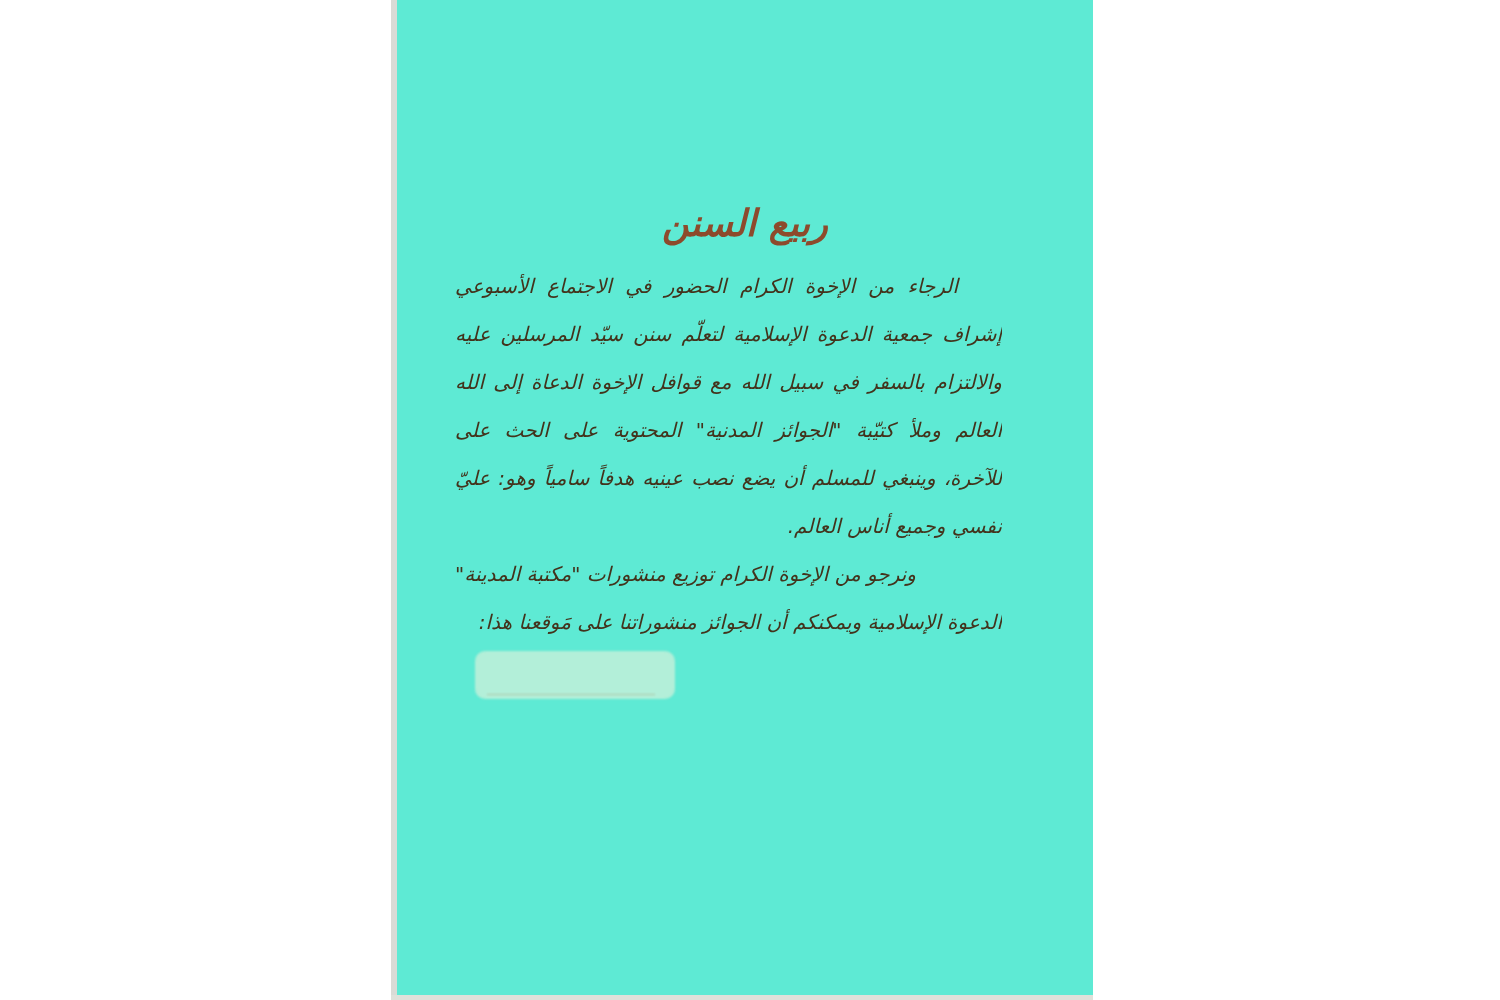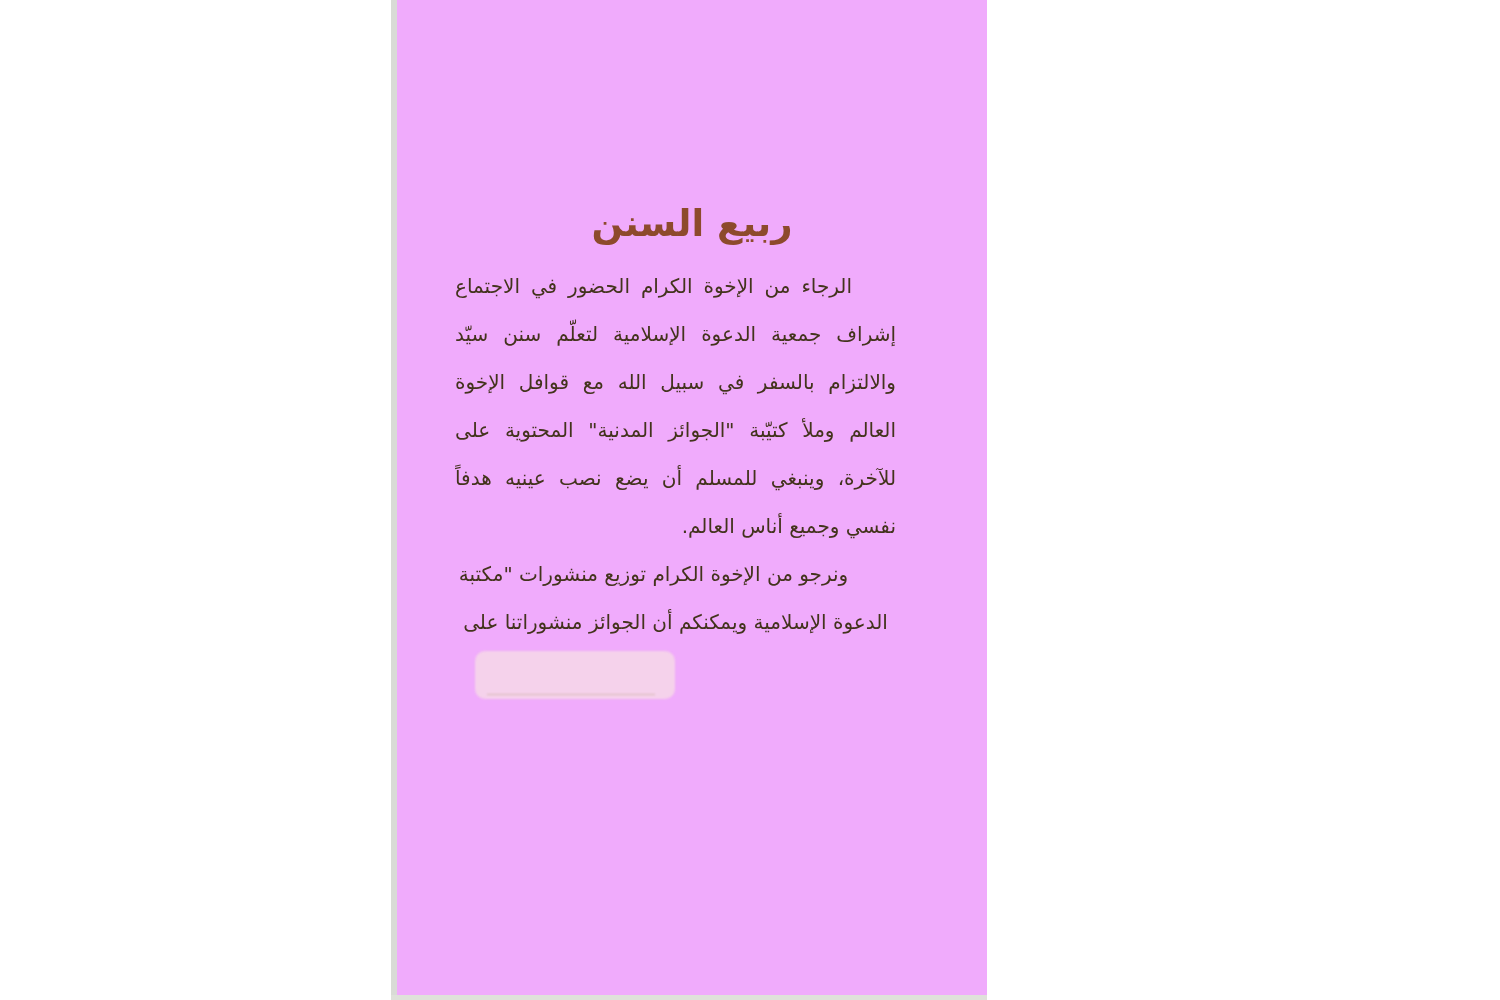--- a/index.html
+++ b/index.html
@@ -12,23 +12,24 @@
     position: relative;
     width: 1500px;
     height: 1000px;
     background: #ffffff;
     overflow: hidden;
   }
   .page {
     position: absolute;
     left: 397px;
     top: 0;
-    width: 590px;
+    width: 696px;
     height: 1000px;
-    background: #f0abfc;
+    background: #5eead4;
+    font-style: italic;
   }
   .scan-edge-left {
     position: absolute;
     left: -6px;
     top: 0;
     width: 6px;
     height: 100%;
     background: #d9dbd6;
   }
   .scan-edge-bottom {
@@ -70,21 +71,21 @@
     color: #43331c;
   }
   .just {
     text-align: justify;
     text-align-last: justify;
   }
   .indent {
     padding-right: 44px;
   }
   .flush-right {
-    text-align: center;
+    text-align: left;
     text-align-last: right;
   }
   
   .erased-area {
     position: absolute;
     left: 78px;
     top: 651px;
     width: 200px;
     height: 48px;
     background: rgba(250, 243, 221, 0.55);

